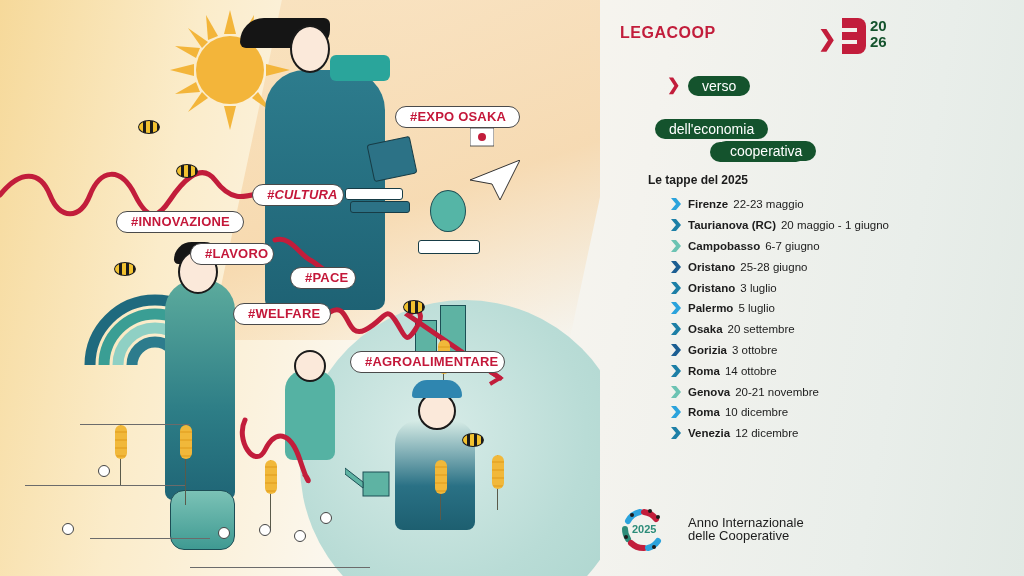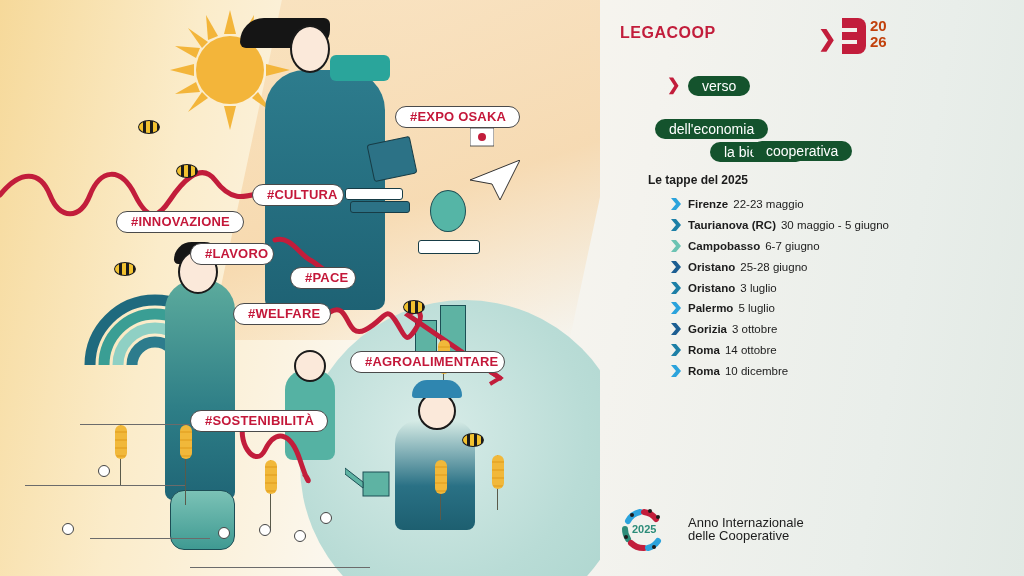--- a/index.html
+++ b/index.html
@@ -56,21 +56,21 @@
     white-space: nowrap;
   }
 
   
   .legacoop { position: absolute; left: 620px; top: 24px; color: #c21d3b; font-weight: bold; font-size: 16px; letter-spacing: 0.5px; }
   .b-logo { position: absolute; left: 818px; top: 18px; width: 90px; height: 38px; }
   .b-chev { position: absolute; left: 0; top: 10px; color: #c21d3b; font-size: 22px; font-weight: bold; line-height: 1; }
   .b-big { position: absolute; left: 24px; top: 0; width: 24px; height: 36px; background: #c21d3b; border-radius: 0 8px 8px 0; }
   .b-big::before, .b-big::after { content: ""; position: absolute; left: 0; width: 15px; height: 4px; background: #f2f1ec; }
   .b-big::before { top: 10px; } .b-big::after { top: 22px; }
-  .b-year { position: absolute; left: 52px; top: 0; color: #c2410c; font-weight: bold; font-size: 15px; line-height: 16px; }
+  .b-year { position: absolute; left: 52px; top: 0; color: #14532d; font-weight: bold; font-size: 15px; line-height: 16px; }
 
   .pill { position: absolute; height: 20px; padding: 0 14px; background: #14532d; color: #fff; border-radius: 10px; font-size: 14px; line-height: 20px; white-space: nowrap; }
   .pill-chev { position: absolute; left: 667px; top: 75px; color: #c21d3b; font-weight: bold; font-size: 16px; }
 
   .tappe-title { position: absolute; left: 648px; top: 173px; font-weight: bold; font-size: 12px; color: #1c1c1c; }
   .stops { position: absolute; left: 670px; top: 194px; list-style: none; }
   .stop { height: 20.8px; display: flex; align-items: center; font-size: 11.5px; color: #1c1c1c; }
   .stop-chev { width: 12px; height: 12px; margin-right: 6px; }
   .stop-city { font-weight: bold; margin-right: 5px; }
 
@@ -181,65 +181,64 @@
   <div class="flower" style="left:259px;top:524px;"></div>
   <div class="flower" style="left:320px;top:512px;"></div>
   <div class="flower" style="left:294px;top:530px;"></div>
 
   <div class="ground-line" style="left:80px;top:424px;width:110px;"></div>
   <div class="ground-line" style="left:25px;top:485px;width:160px;"></div>
   <div class="ground-line" style="left:90px;top:538px;width:120px;"></div>
   <div class="ground-line" style="left:190px;top:567px;width:180px;"></div>
 
   <div class="tag" style="left:395px;top:106px;width:125px;">#EXPO OSAKA</div>
-  <div class="tag" style="left:252px;top:184px;width:92px;">#CULTURA</div>
+  <div class="tag" style="left:252px;top:184px;width:92px;font-style:italic;">#CULTURA</div>
   <div class="tag" style="left:116px;top:211px;width:128px;">#INNOVAZIONE</div>
   <div class="tag" style="left:190px;top:243px;width:84px;">#LAVORO</div>
   <div class="tag" style="left:290px;top:267px;width:66px;">#PACE</div>
   <div class="tag" style="left:233px;top:303px;width:98px;">#WELFARE</div>
   <div class="tag" style="left:350px;top:351px;width:155px;">#AGROALIMENTARE</div>
-  <div class="tag" style="left:190px;top:410px;width:138px;">#SOSTENIBILITÀ</div>
 </div>
 
 <div class="legacoop">
   <span>LEGACOOP</span>
 </div>
 
 <div class="b-logo">
   <span class="b-chev">❯</span>
   <span class="b-big"></span>
   <span class="b-year">
     <span>20</span><br>
     <span>26</span>
   </span>
 </div>
 
 <span class="pill-chev">❯</span>
 <div class="pill" style="left:688px;top:76px;">verso</div>
 <div class="pill" style="left:710px;top:97px;margin-top:45px;">la biennale</div>
 <div class="pill" style="left:655px;top:119px;">dell'economia</div>
-<div class="pill" style="left:752px;top:141px;border-radius:10px;">cooperativa</div>
+<div class="pill" style="left:716px;top:141px;border-radius:10px;">cooperativa</div>
 
 <div class="tappe-title">Le tappe del 2025</div>
 
 <ul class="stops" id="stops">
 
 <li class="stop">
       <svg class="stop-chev" viewBox="0 0 12 12">
         <polygon points="1,0 6,0 11,6 6,12 1,12 6,6" fill="#2ba3dc"></polygon>
       </svg>
       <span class="stop-city">Firenze</span>
       <span class="stop-date">22-23 maggio</span>
     </li>
     <li class="stop">
       <svg class="stop-chev" viewBox="0 0 12 12">
         <polygon points="1,0 6,0 11,6 6,12 1,12 6,6" fill="#1d7fa6"></polygon>
       </svg>
       <span class="stop-city">Taurianova (RC)</span>
-      <span class="stop-date">30 maggio - 5 giugno</span>
+      <span class="stop-date">20 maggio - 1 giugno</span>
     </li>
     <li class="stop">
       <svg class="stop-chev" viewBox="0 0 12 12">
         <polygon points="1,0 6,0 11,6 6,12 1,12 6,6" fill="#6cc3b3"></polygon>
       </svg>
       <span class="stop-city">Campobasso</span>
       <span class="stop-date">6-7 giugno</span>
     </li>
     <li class="stop">
       <svg class="stop-chev" viewBox="0 0 12 12">
@@ -257,38 +256,59 @@
     </li>
     <li class="stop">
       <svg class="stop-chev" viewBox="0 0 12 12">
         <polygon points="1,0 6,0 11,6 6,12 1,12 6,6" fill="#2ba3dc"></polygon>
       </svg>
       <span class="stop-city">Palermo</span>
       <span class="stop-date">5 luglio</span>
     </li>
     <li class="stop">
       <svg class="stop-chev" viewBox="0 0 12 12">
+        <polygon points="1,0 6,0 11,6 6,12 1,12 6,6" fill="#1d7fa6"></polygon>
+      </svg>
+      <span class="stop-city">Osaka</span>
+      <span class="stop-date">20 settembre</span>
+    </li>
+    <li class="stop">
+      <svg class="stop-chev" viewBox="0 0 12 12">
         <polygon points="1,0 6,0 11,6 6,12 1,12 6,6" fill="#1c5e92"></polygon>
       </svg>
       <span class="stop-city">Gorizia</span>
       <span class="stop-date">3 ottobre</span>
     </li>
     <li class="stop">
       <svg class="stop-chev" viewBox="0 0 12 12">
         <polygon points="1,0 6,0 11,6 6,12 1,12 6,6" fill="#1d7fa6"></polygon>
       </svg>
       <span class="stop-city">Roma</span>
       <span class="stop-date">14 ottobre</span>
     </li>
     <li class="stop">
       <svg class="stop-chev" viewBox="0 0 12 12">
+        <polygon points="1,0 6,0 11,6 6,12 1,12 6,6" fill="#6cc3b3"></polygon>
+      </svg>
+      <span class="stop-city">Genova</span>
+      <span class="stop-date">20-21 novembre</span>
+    </li>
+    <li class="stop">
+      <svg class="stop-chev" viewBox="0 0 12 12">
         <polygon points="1,0 6,0 11,6 6,12 1,12 6,6" fill="#2ba3dc"></polygon>
       </svg>
       <span class="stop-city">Roma</span>
       <span class="stop-date">10 dicembre</span>
+    </li>
+    <li class="stop">
+      <svg class="stop-chev" viewBox="0 0 12 12">
+        <polygon points="1,0 6,0 11,6 6,12 1,12 6,6" fill="#1d7fa6"></polygon>
+      </svg>
+      <span class="stop-city">Venezia</span>
+      <span class="stop-date">12 dicembre</span>
     </li>
   </ul>
 
 <div class="ica">
   <svg class="ica-ring" viewBox="0 0 46 46">
     <g fill="none" stroke-width="6" stroke-linecap="round">
       <path d="M8 14 A18 18 0 0 1 20 5" stroke="#2ba3dc"></path>
       <path d="M24 5 A18 18 0 0 1 36 12" stroke="#c21d3b"></path>
       <path d="M5 22 A18 18 0 0 0 8 32" stroke="#2c8c79"></path>
       <path d="M11 36 A18 18 0 0 0 24 41" stroke="#c21d3b"></path>

